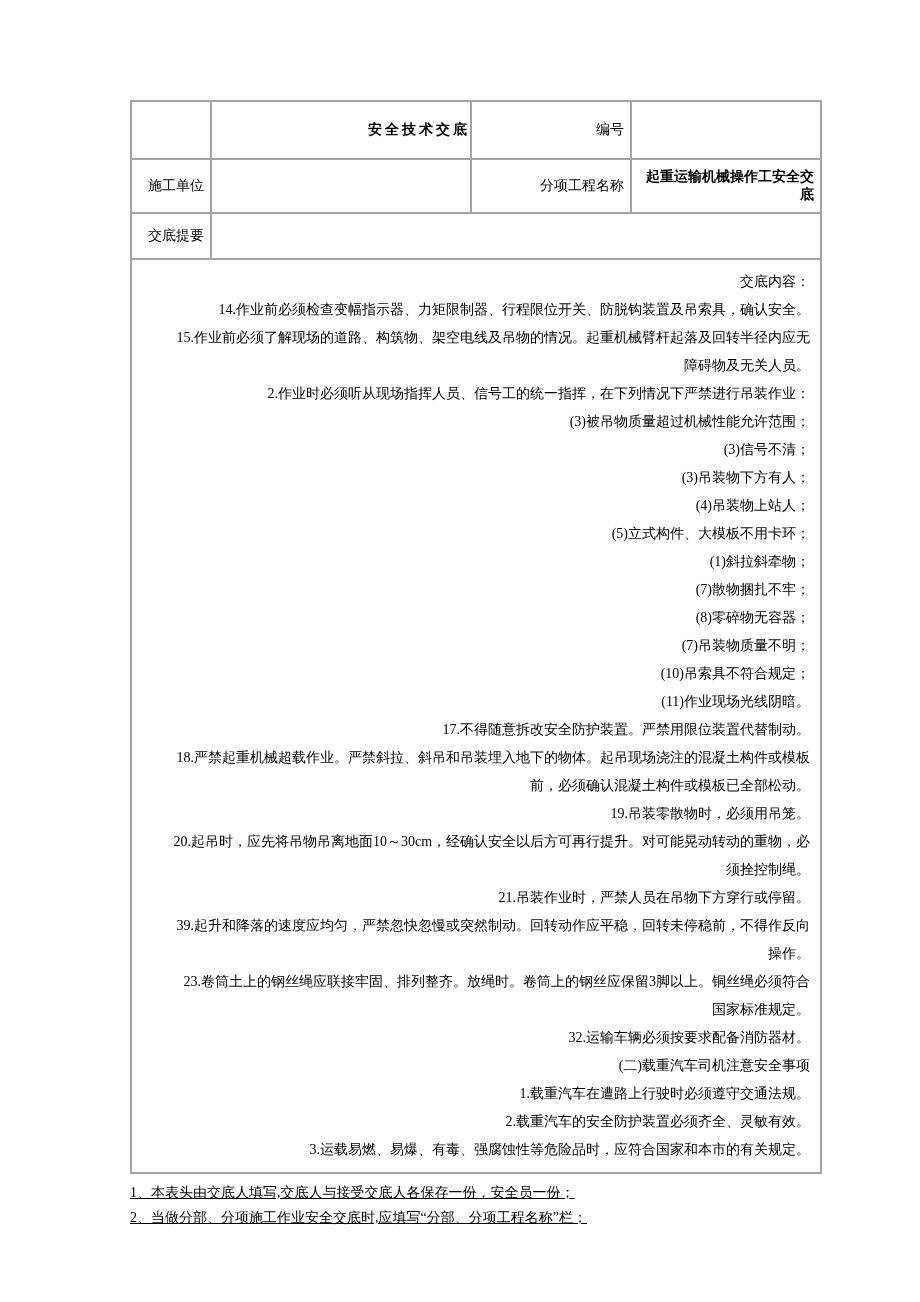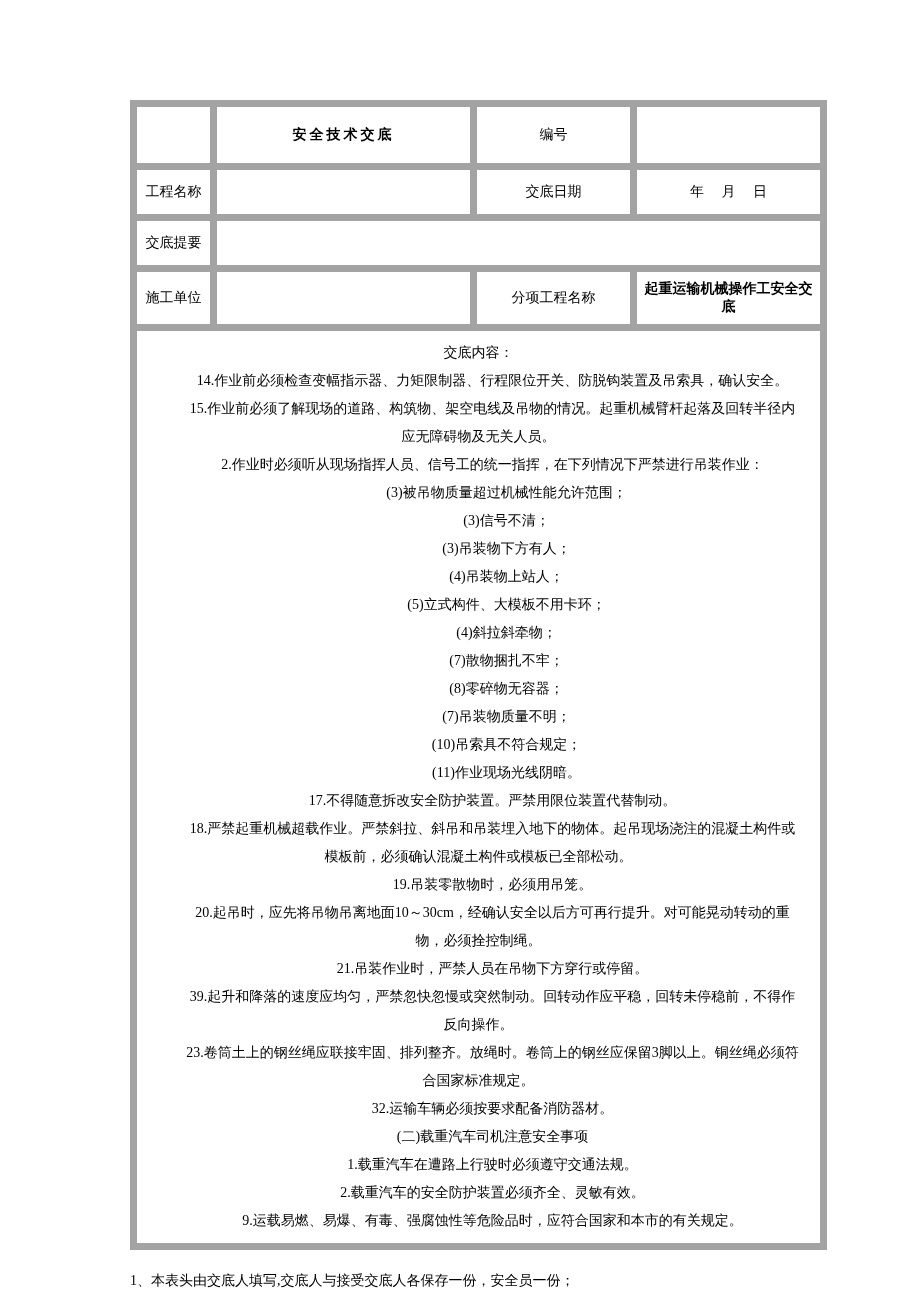--- a/index.html
+++ b/index.html
@@ -15,42 +15,42 @@
     padding: 100px 130px 60px 130px;
     box-sizing: border-box;
     color: #000;
   }
   table.form {
     border-collapse: collapse;
     width: 100%;
     table-layout: fixed;
   }
   table.form td {
-    border: 7px solid #a3a3a3;
+    border: 2px solid #a3a3a3;
     padding: 8px 6px;
     font-size: 14px;
     vertical-align: middle;
-    text-align: center;
+    text-align: right;
     height: 28px;
     word-break: break-all;
   }
   .title-cell {
     font-size: 20px;
     font-weight: bold;
     letter-spacing: 3px;
     padding: 14px 0 !important;
   }
   .label-col {
     width: 80px;
   }
   .content-cell {
     text-align: left;
     font-size: 13px;
     line-height: 2.0;
-    padding: 8px 18px !important;
+    padding: 8px 10px !important;
     vertical-align: top;
   }
   .content-cell .line {
     text-indent: 2em;
     white-space: pre-wrap;
   }
   .content-cell .first {
     text-indent: 0;
   }
   .content-cell .indent2 {
@@ -58,21 +58,22 @@
   }
   .bold-val {
     font-weight: bold;
   }
   .notes {
     font-size: 14px;
     line-height: 1.8;
     padding-top: 6px;
   }
   .notes div {
-    margin-top: 12px;
+    margin-top: 0;
+    text-decoration: underline;
   }
 </style>
 </head>
 <body>
 
 <div class="page">
 
   <table class="form">
     <colgroup>
       <col style="width:80px">
@@ -86,68 +87,62 @@
     </colgroup>
 
     <tbody>
         <tr>
       <td class="label-col"></td>
       <td colspan="3" class="title-cell">安全技术交底</td>
       <td colspan="2">编号</td>
       <td colspan="2"></td>
     </tr>
 
-    <tr>
-      <td>工程名称</td>
-      <td colspan="3"></td>
-      <td colspan="2">交底日期</td>
-      <td colspan="2">年　 月　 日</td>
-    </tr>
-
-    <tr>
-      <td>交底提要</td>
-      <td colspan="7"></td>
-    </tr>
 
     <tr>
       <td>施工单位</td>
       <td colspan="3"></td>
       <td colspan="2">分项工程名称</td>
       <td colspan="2" class="bold-val">起重运输机械操作工安全交底</td>
+    </tr>
+
+    <tr>
+      <td>交底提要</td>
+      <td colspan="7"></td>
     </tr>
 
     <tr>
       <td colspan="8" class="content-cell">
         <div class="line first">交底内容：</div>
         <div class="line">14.作业前必须检查变幅指示器、力矩限制器、行程限位开关、防脱钩装置及吊索具，确认安全。</div>
         <div class="line">15.作业前必须了解现场的道路、构筑物、架空电线及吊物的情况。起重机械臂杆起落及回转半径内应无障碍物及无关人员。</div>
         <div class="line">2.作业时必须听从现场指挥人员、信号工的统一指挥，在下列情况下严禁进行吊装作业：</div>
         <div class="line indent2">(3)被吊物质量超过机械性能允许范围；</div>
         <div class="line indent2">(3)信号不清；</div>
         <div class="line indent2">(3)吊装物下方有人；</div>
         <div class="line indent2">(4)吊装物上站人；</div>
         <div class="line indent2">(5)立式构件、大模板不用卡环；</div>
-        <div class="line indent2">(4)斜拉斜牵物；</div>
+        <div class="line indent2">(1)斜拉斜牵物；</div>
         <div class="line indent2">(7)散物捆扎不牢；</div>
         <div class="line indent2">(8)零碎物无容器；</div>
         <div class="line indent2">(7)吊装物质量不明；</div>
         <div class="line indent2">(10)吊索具不符合规定；</div>
         <div class="line indent2">(11)作业现场光线阴暗。</div>
         <div class="line">17.不得随意拆改安全防护装置。严禁用限位装置代替制动。</div>
         <div class="line">18.严禁起重机械超载作业。严禁斜拉、斜吊和吊装埋入地下的物体。起吊现场浇注的混凝土构件或模板前，必须确认混凝土构件或模板已全部松动。</div>
         <div class="line">19.吊装零散物时，必须用吊笼。</div>
         <div class="line">20.起吊时，应先将吊物吊离地面10～30cm，经确认安全以后方可再行提升。对可能晃动转动的重物，必须拴控制绳。</div>
         <div class="line">21.吊装作业时，严禁人员在吊物下方穿行或停留。</div>
         <div class="line">39.起升和降落的速度应均匀，严禁忽快忽慢或突然制动。回转动作应平稳，回转未停稳前，不得作反向操作。</div>
         <div class="line">23.卷筒土上的钢丝绳应联接牢固、排列整齐。放绳时。卷筒上的钢丝应保留3脚以上。铜丝绳必须符合国家标准规定。</div>
         <div class="line">32.运输车辆必须按要求配备消防器材。</div>
         <div class="line">(二)载重汽车司机注意安全事项</div>
         <div class="line">1.载重汽车在遭路上行驶时必须遵守交通法规。</div>
         <div class="line">2.载重汽车的安全防护装置必须齐全、灵敏有效。</div>
-        <div class="line">9.运载易燃、易爆、有毒、强腐蚀性等危险品时，应符合国家和本市的有关规定。</div>
+        <div class="line">3.运载易燃、易爆、有毒、强腐蚀性等危险品时，应符合国家和本市的有关规定。</div>
       </td>
     </tr>
 
   </tbody>
     </table>
 
   <div class="notes">
     <div>1、本表头由交底人填写,交底人与接受交底人各保存一份，安全员一份；</div>
     <div>2、当做分部、分项施工作业安全交底时,应填写“分部、分项工程名称”栏；</div>
   </div>

